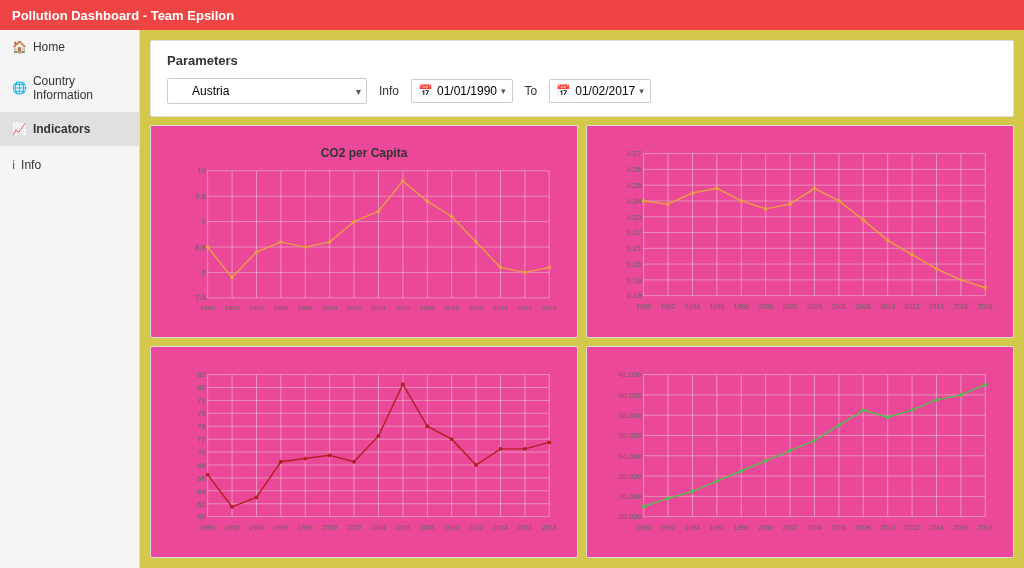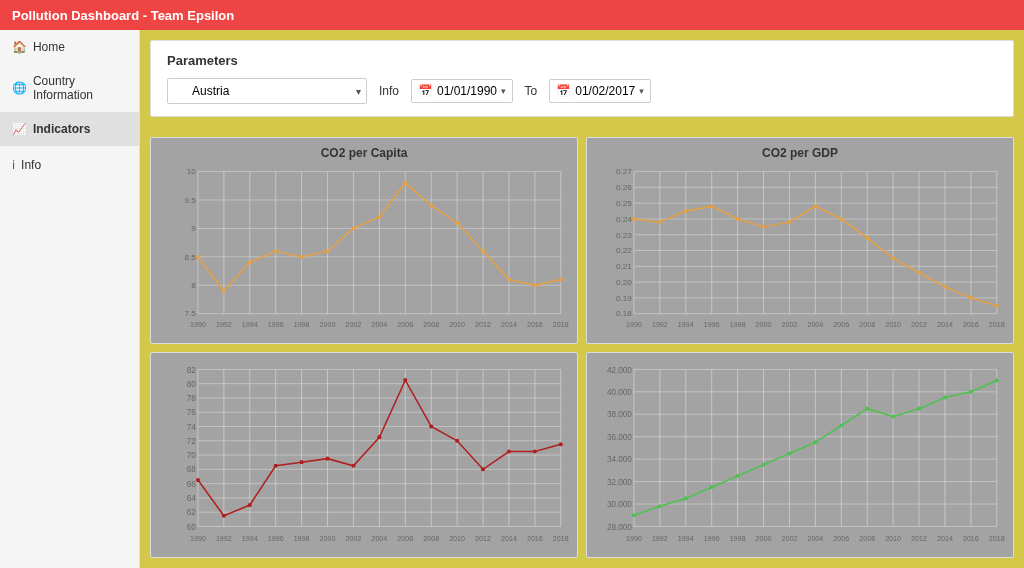--- a/index.html
+++ b/index.html
@@ -43,21 +43,21 @@
     
     .sidebar-icon { font-size: 12px; color: #555; }
     
     #content {
       flex: 1;
       background: #d4c84a;
       padding: 10px;
       overflow: hidden;
       display: flex;
       flex-direction: column;
-      gap: 20px;
+      gap: 8px;
     }
     
     #params-panel {
       background: white;
       border: 1px solid #ddd;
       padding: 12px 16px;
       border-radius: 2px;
     }
     
     #params-panel h3 {
@@ -128,24 +128,24 @@
     #charts-grid {
       display: grid;
       grid-template-columns: 1fr 1fr;
       grid-template-rows: 1fr 1fr;
       gap: 8px;
       flex: 1;
       overflow: hidden;
     }
     
     .chart-panel {
-      background: #a3a3a3;
+      background: #ec4899;
       border: 1px solid #ddd;
       border-radius: 2px;
-      padding: 8px;
+      padding: 20px;
       display: flex;
       flex-direction: column;
       overflow: hidden;
     }
     
     .chart-title {
       text-align: center;
       font-size: 12px;
       font-weight: bold;
       color: #333;
@@ -272,21 +272,20 @@
               <circle cx="240.28571428571428" cy="19.99999999999997" r="2" fill="#e8a040"></circle>
               <circle cx="265.57142857142856" cy="43.999999999999986" r="2" fill="#e8a040"></circle>
               <circle cx="290.8571428571429" cy="62.000000000000014" r="2" fill="#e8a040"></circle>
               <circle cx="316.1428571428571" cy="92.00000000000003" r="2" fill="#e8a040"></circle>
               <circle cx="341.4285714285714" cy="122.00000000000003" r="2" fill="#e8a040"></circle>
               <circle cx="366.7142857142857" cy="128" r="2" fill="#e8a040"></circle>
               <circle cx="392" cy="122.00000000000003" r="2" fill="#e8a040"></circle>
             </svg></div>
         </div>
         <div class="chart-panel">
-          <div class="chart-title">CO2 per GDP</div>
           <div class="chart-area"><svg class="chart-svg" viewBox="0 0 400 180" preserveAspectRatio="none">
               <line x1="38" y1="8" x2="392" y2="8" stroke="#e0e0e0" stroke-width="0.5"></line>
               <text x="36" y="11" text-anchor="end" font-size="8" fill="#666">0.27</text>
               <line x1="38" y1="24.666666666666664" x2="392" y2="24.666666666666664" stroke="#e0e0e0" stroke-width="0.5"></line>
               <text x="36" y="27.666666666666664" text-anchor="end" font-size="8" fill="#666">0.26</text>
               <line x1="38" y1="41.33333333333333" x2="392" y2="41.33333333333333" stroke="#e0e0e0" stroke-width="0.5"></line>
               <text x="36" y="44.33333333333333" text-anchor="end" font-size="8" fill="#666">0.25</text>
               <line x1="38" y1="58" x2="392" y2="58" stroke="#e0e0e0" stroke-width="0.5"></line>
               <text x="36" y="61" text-anchor="end" font-size="8" fill="#666">0.24</text>
               <line x1="38" y1="74.66666666666666" x2="392" y2="74.66666666666666" stroke="#e0e0e0" stroke-width="0.5"></line>

